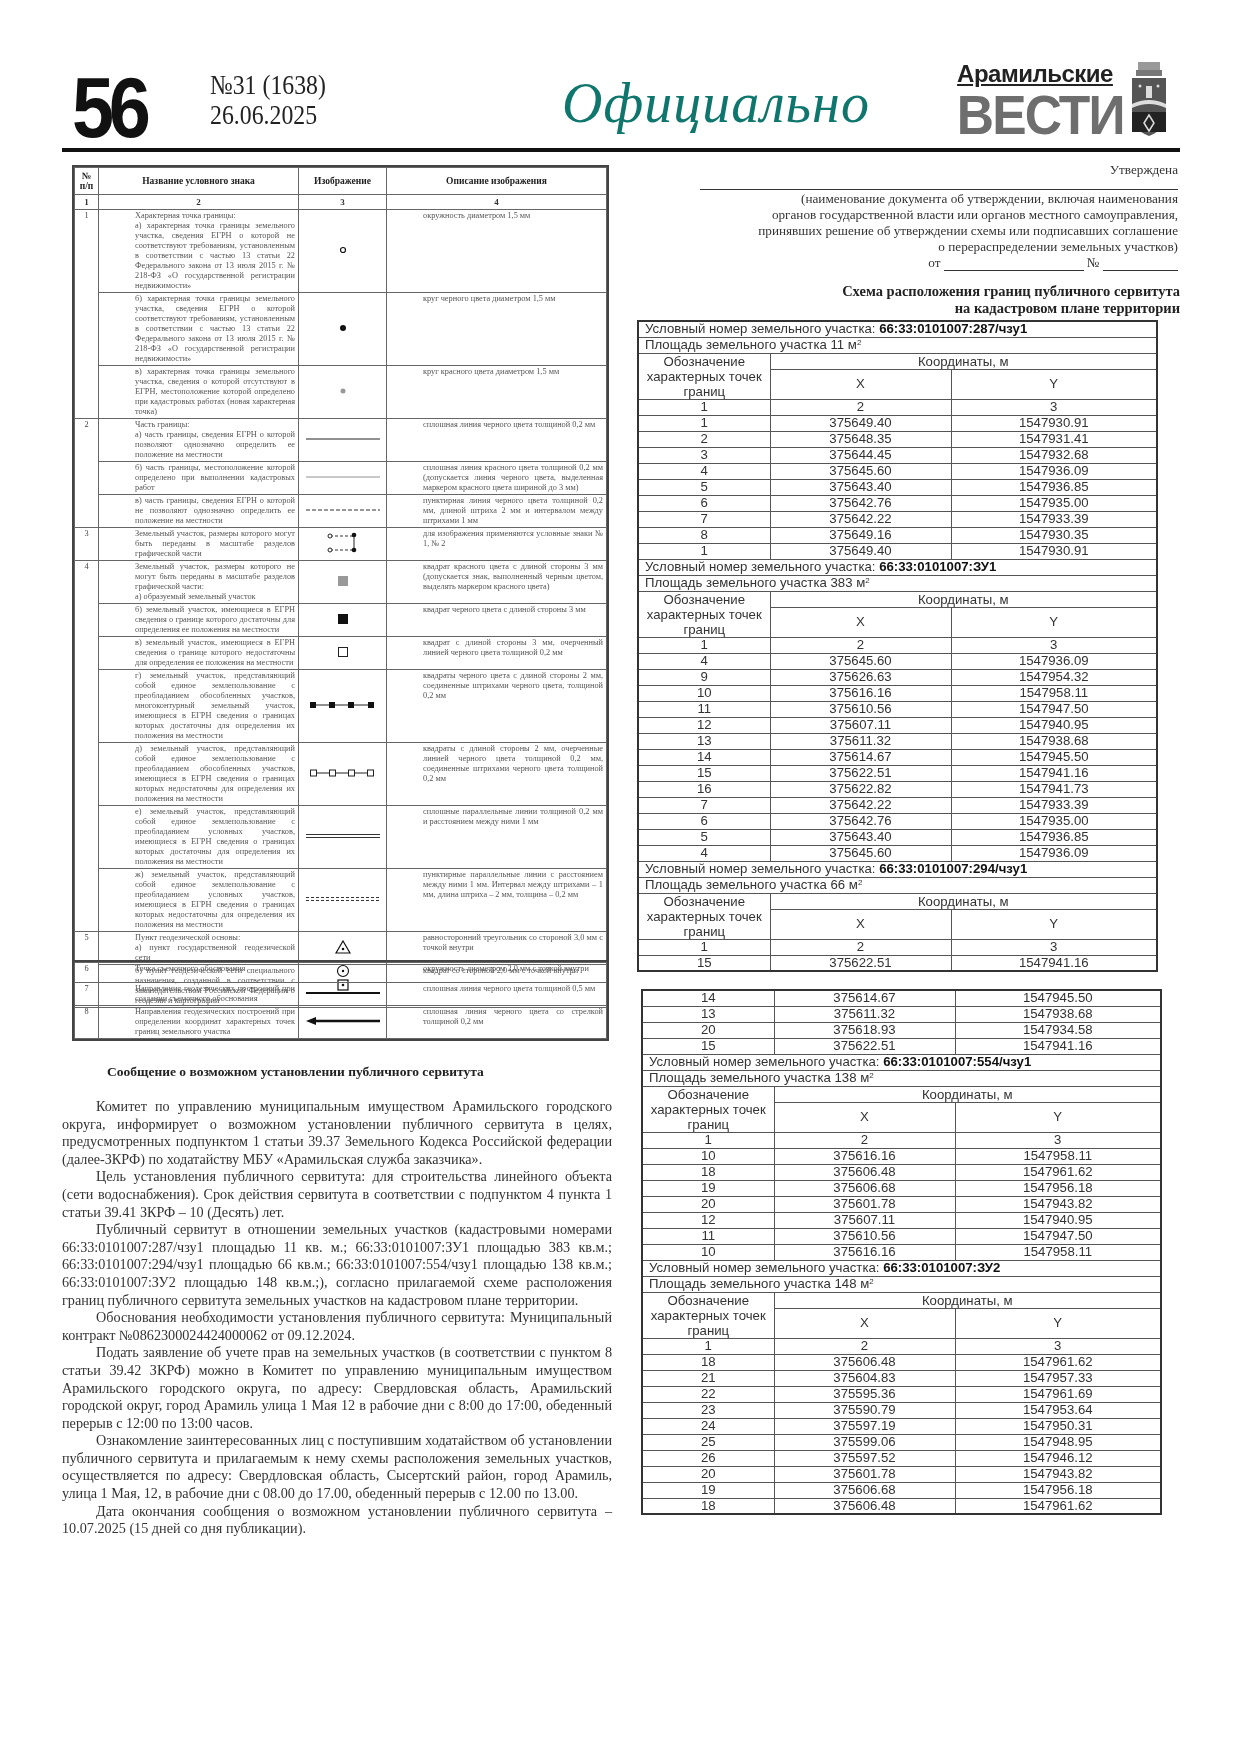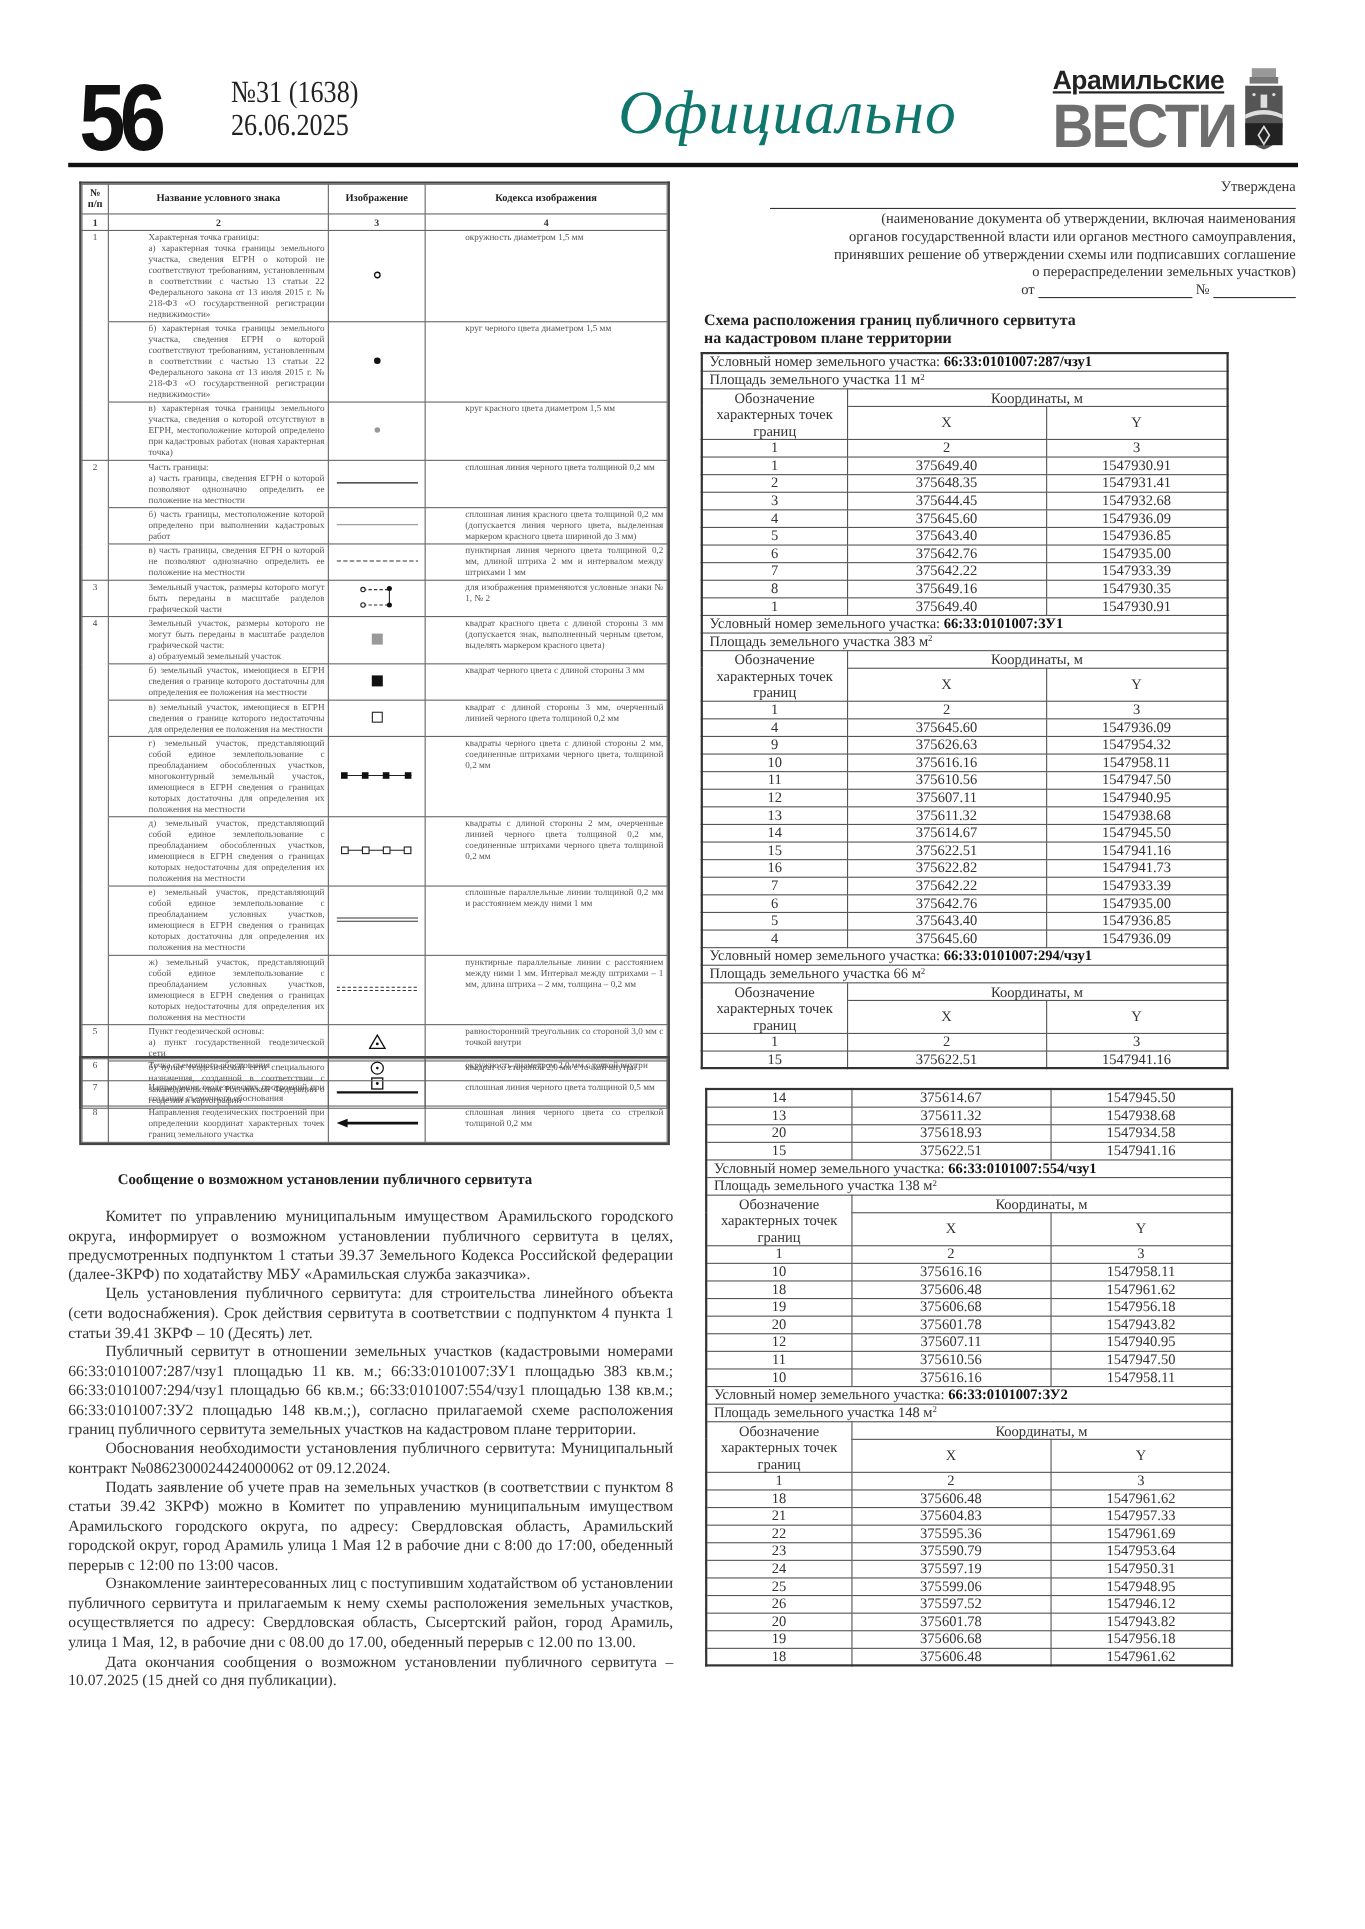--- a/index.html
+++ b/index.html
@@ -33,23 +33,23 @@
   
   .notice-title { position: absolute; left: 107px; top: 1064px; font-family: "Liberation Serif", serif; font-weight: bold; font-size: 13.5px; color: #222; }
   .notice-body { position: absolute; left: 62px; top: 1098px; width: 550px; font-family: "Liberation Serif", serif; font-size: 14.2px; line-height: 17.6px; color: #333; text-align: justify; }
   .notice-body p { text-indent: 34px; }
 
   
   .approved { position: absolute; left: 700px; top: 162px; width: 478px; font-family: "Liberation Serif", serif; font-size: 13.2px; line-height: 16px; color: #333; text-align: right; }
   .approved .blank { display: block; border-bottom: 1px solid #333; height: 12px; margin-bottom: 1px; }
   .approved .line { display: inline-block; border-bottom: 1px solid #333; width: 140px; height: 12px; vertical-align: bottom; }
   .approved .line.short { width: 75px; }
-  .scheme-title { position: absolute; left: 640px; top: 283px; width: 540px; text-align: left; font-family: "Liberation Serif", serif; font-weight: bold; font-size: 14.5px; line-height: 17px; color: #222; }
-
-  .coords { position: absolute; left: 637px; width: 480px; border-collapse: collapse; table-layout: fixed; font-family: Liberation Serif, serif; font-size: 13.2px; color: #333; }
+  .scheme-title { position: absolute; left: 640px; top: 283px; width: 540px; text-align: right; font-family: "Liberation Serif", serif; font-weight: bold; font-size: 14.5px; line-height: 17px; color: #222; }
+
+  .coords { position: absolute; left: 637px; width: 521px; border-collapse: collapse; table-layout: fixed; font-family: Liberation Sans, sans-serif; font-size: 13.2px; color: #333; }
   .coords td { border: 1px solid #555; text-align: center; height: 16px; line-height: 14px; padding: 0; }
   .coords td.info { text-align: left; padding-left: 6px; }
   .coords td.info b { color: #111; }
   .coords { border: 2px solid #333; }
   .coords td.hdr { line-height: 15px; }
   sup { font-size: 8px; vertical-align: top; position: relative; top: -2px; }
 </style>
 </head>
 <body>
 
@@ -84,21 +84,21 @@
         <col style="width:24px">
         <col style="width:200px">
         <col style="width:88px">
         <col>
       </colgroup>
     <thead>
       <tr>
         <th>№ п/п</th>
         <th>Название условного знака</th>
         <th>Изображение</th>
-        <th>Кодекса изображения</th>
+        <th>Описание изображения</th>
       </tr>
       <tr class="colnum">
         <td>1</td>
         <td>2</td>
         <td>3</td>
         <td>4</td>
       </tr>
     </thead>
     <tbody id="legend-body-1">
         <tr>

